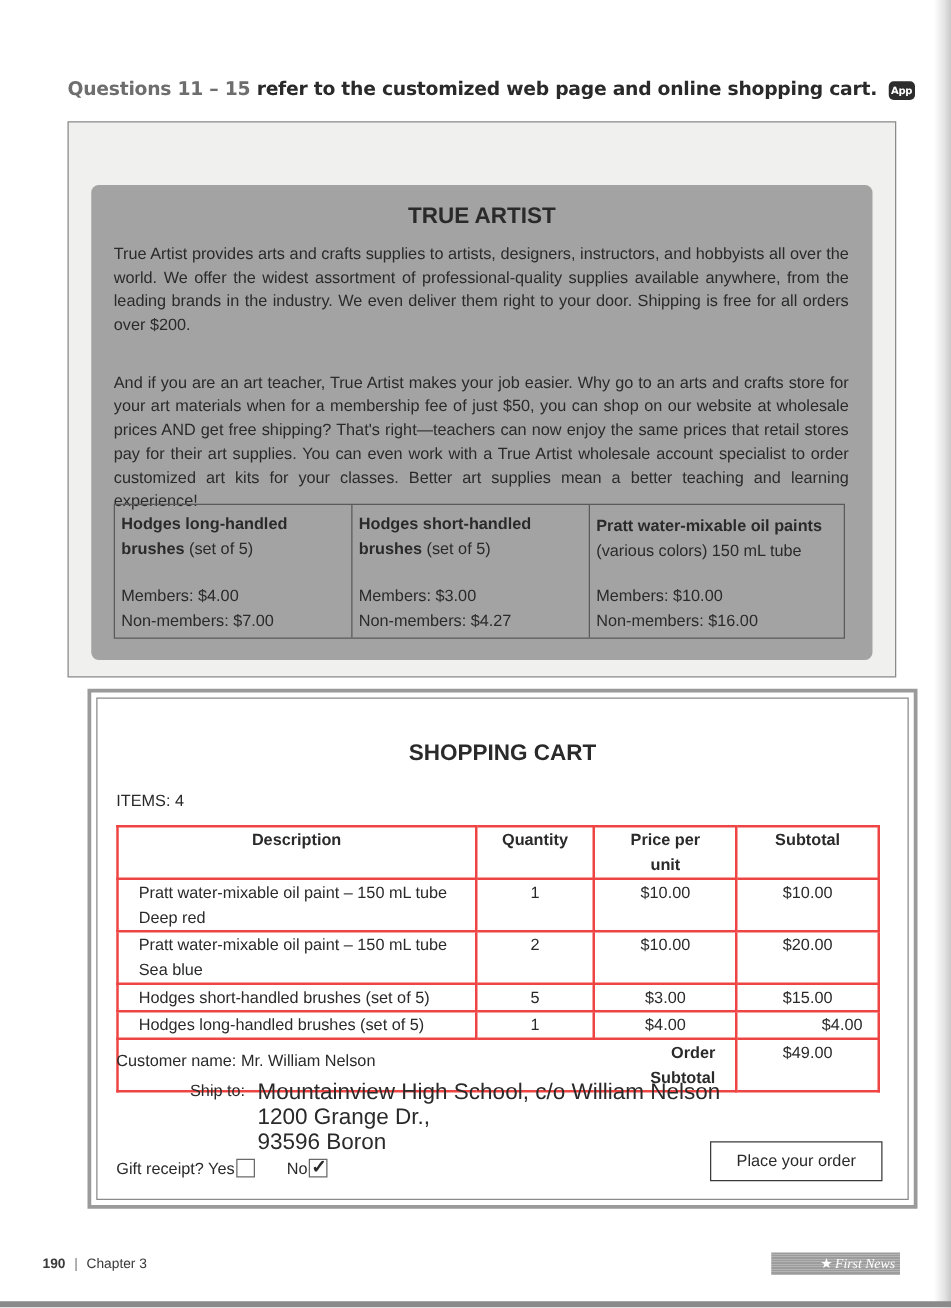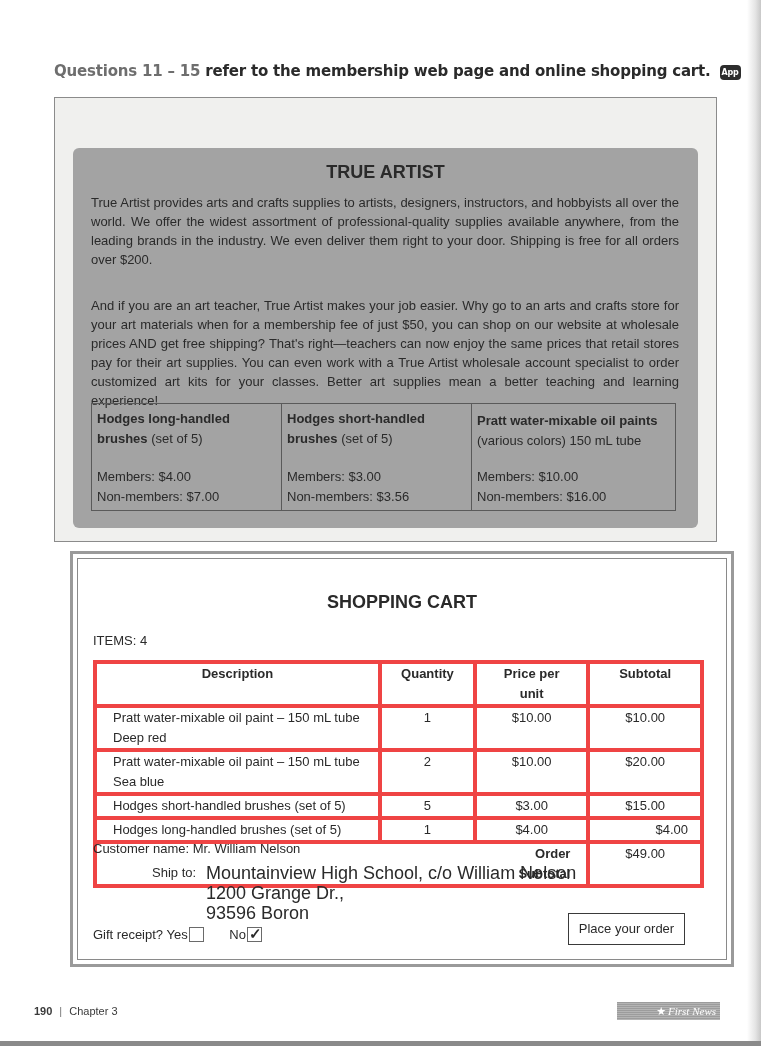--- a/index.html
+++ b/index.html
@@ -36,57 +36,57 @@
     .product .name b { font-weight: bold; }
     .product .prices { position: absolute; left: 5px; bottom: 3px; }
 
     
     .cart-outer { position: absolute; left: 70px; top: 551px; width: 664px; height: 416px; border: 3px solid #9a9a9a; background: #fff; }
     .cart-inner { position: absolute; left: 4px; top: 4px; right: 4px; bottom: 4px; border: 1px solid #8a8a8a; }
     .cart-title { position: absolute; left: 0; top: 33px; width: 100%; text-align: center; font-size: 18px; font-weight: bold; font-family: "Liberation Sans", sans-serif; color: #2a2a2a; }
     .items-count { position: absolute; left: 15px; top: 74px; font-size: 13px; font-family: "Liberation Sans", sans-serif; }
 
     table.cart-table { position: absolute; left: 15px; top: 101px; width: 611px; border-collapse: collapse; font-family: "Liberation Sans", sans-serif; font-size: 13px; line-height: 20px; }
-    .cart-table th, .cart-table td { border: 4px solid #ef4444; padding: 0 16px; vertical-align: top; }
+    .cart-table th, .cart-table td { border: 2px solid #ef4444; padding: 0 16px; vertical-align: top; }
     .cart-table th { font-weight: bold; text-align: center; background: #fff; }
     .cart-table td.c { text-align: center; }
     .cart-table td.r { text-align: right; padding-right: 10px; }
     .cart-table td.subtotal-label { text-align: right; font-weight: bold; }
     .cart-table td.blank { border-right: none; }
 
     .cust { position: absolute; font-size: 13px; font-family: "Liberation Sans", sans-serif; line-height: 20px; }
     .cust b { font-weight: normal; margin-top: 20px; }
     .cust-name { left: 15px; top: 280px; }
     .ship-to { left: 74px; top: 304px; }
     .ship-lines { position: absolute; left: 128px; top: 304px; font-size: 18px; line-height: 20px; font-family: "Liberation Sans", sans-serif; }
     .gift { left: 15px; top: 366px; }
     .chk { display: inline-block; width: 15px; height: 15px; border: 1px solid #6a6a6a; vertical-align: -3px; margin-left: 1px; position: relative; }
     .chk.checked::after { content: "\2713"; position: absolute; left: 1px; top: -4px; font-size: 15px; font-weight: bold; color: #2a2a2a; }
     .no-label { margin-left: 22px; }
 
-    .order-btn { position: absolute; left: 490px; top: 354px; width: 117px; height: 32px; border: 1px solid #3a3a3a; background: #fff;
+    .order-btn { position: absolute; left: 490px; top: 354px; width: 138px; height: 32px; border: 1px solid #3a3a3a; background: #fff;
       font-family: "Liberation Sans", sans-serif; font-size: 13px; color: #2a2a2a; text-align: center; line-height: 30px; cursor: pointer; }
 
     .footer-page { position: absolute; left: 34px; top: 1005px; font-size: 11px; font-family: "Liberation Sans", sans-serif; color: #3a3a3a; }
     .footer-page b { font-weight: bold; }
     .footer-page .sep { margin: 0 7px; color: #777; }
     .footer-brand { position: absolute; left: 617px; top: 1002px; width: 103px; height: 18px;
       background: repeating-linear-gradient(to bottom, #9c9c9c 0 1px, #b4b4b4 1px 2px); color: #fff; font-family: "Liberation Serif", serif;
       font-style: italic; font-size: 11px; text-align: right; padding-right: 4px; line-height: 18px; }
     .footer-brand .star { font-style: normal; margin-right: 2px; }
   </style>
 </head>
 <body>
 
 <div class="right-edge"></div>
 <div class="bottom-edge"></div>
 
 <div class="q-header">
   <span class="q-num">Questions 11 – 15</span>
-  <span>refer to the membership web page and online shopping cart.</span>
+  <span>refer to the customized web page and online shopping cart.</span>
   <span class="app-badge">App</span>
 </div>
 
 <div class="browser">
 
   <div class="page-content">
     <div class="site-title">TRUE ARTIST</div>
     <p class="para para1">True Artist provides arts and crafts supplies to artists, designers, instructors, and hobbyists all over the world. We offer the widest assortment of professional-quality supplies available anywhere, from the leading brands in the industry. We even deliver them right to your door. Shipping is free for all orders over $200.</p>
     <p class="para para2">And if you are an art teacher, True Artist makes your job easier. Why go to an arts and crafts store for your art materials when for a membership fee of just $50, you can shop on our website at wholesale prices AND get free shipping? That's right—teachers can now enjoy the same prices that retail stores pay for their art supplies. You can even work with a True Artist wholesale account specialist to order customized art kits for your classes. Better art supplies mean a better teaching and learning experience!</p>
 
@@ -95,21 +95,21 @@
         <div class="name"><b>Hodges long-handled brushes</b><span> (set of 5)</span></div>
         <div class="prices">
           <div>Members: $4.00</div>
           <div>Non-members: $7.00</div>
         </div>
       </div>
       <div class="product" style="width:190px">
         <div class="name"><b>Hodges short-handled brushes</b><span> (set of 5)</span></div>
         <div class="prices">
           <div>Members: $3.00</div>
-          <div>Non-members: $3.56</div>
+          <div>Non-members: $4.27</div>
         </div>
       </div>
       <div class="product" style="width:203px">
         <div class="name" style="padding-top:2px"><b>Pratt water-mixable oil paints</b><br><span> (various colors) 150 mL tube</span></div>
         <div class="prices">
           <div>Members: $10.00</div>
           <div>Non-members: $16.00</div>
         </div>
       </div>
     </div>

